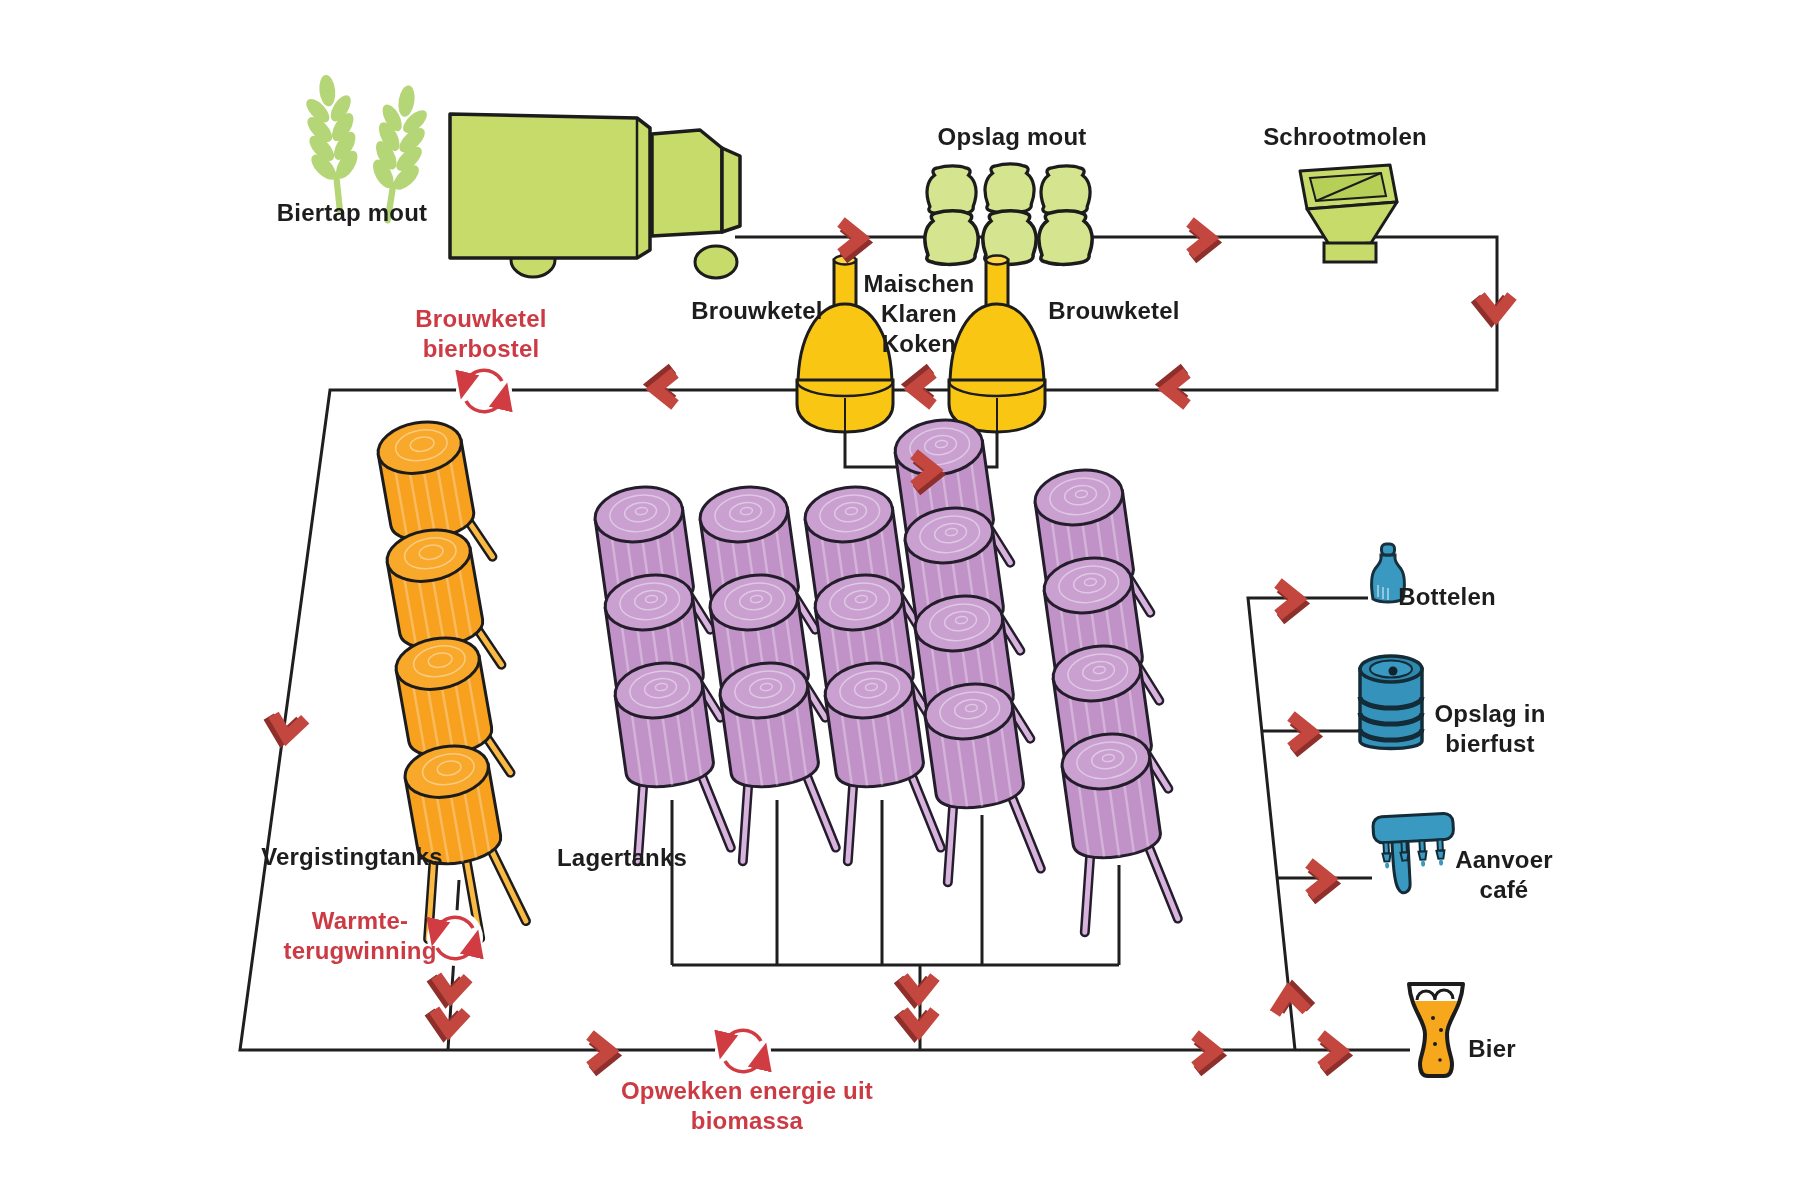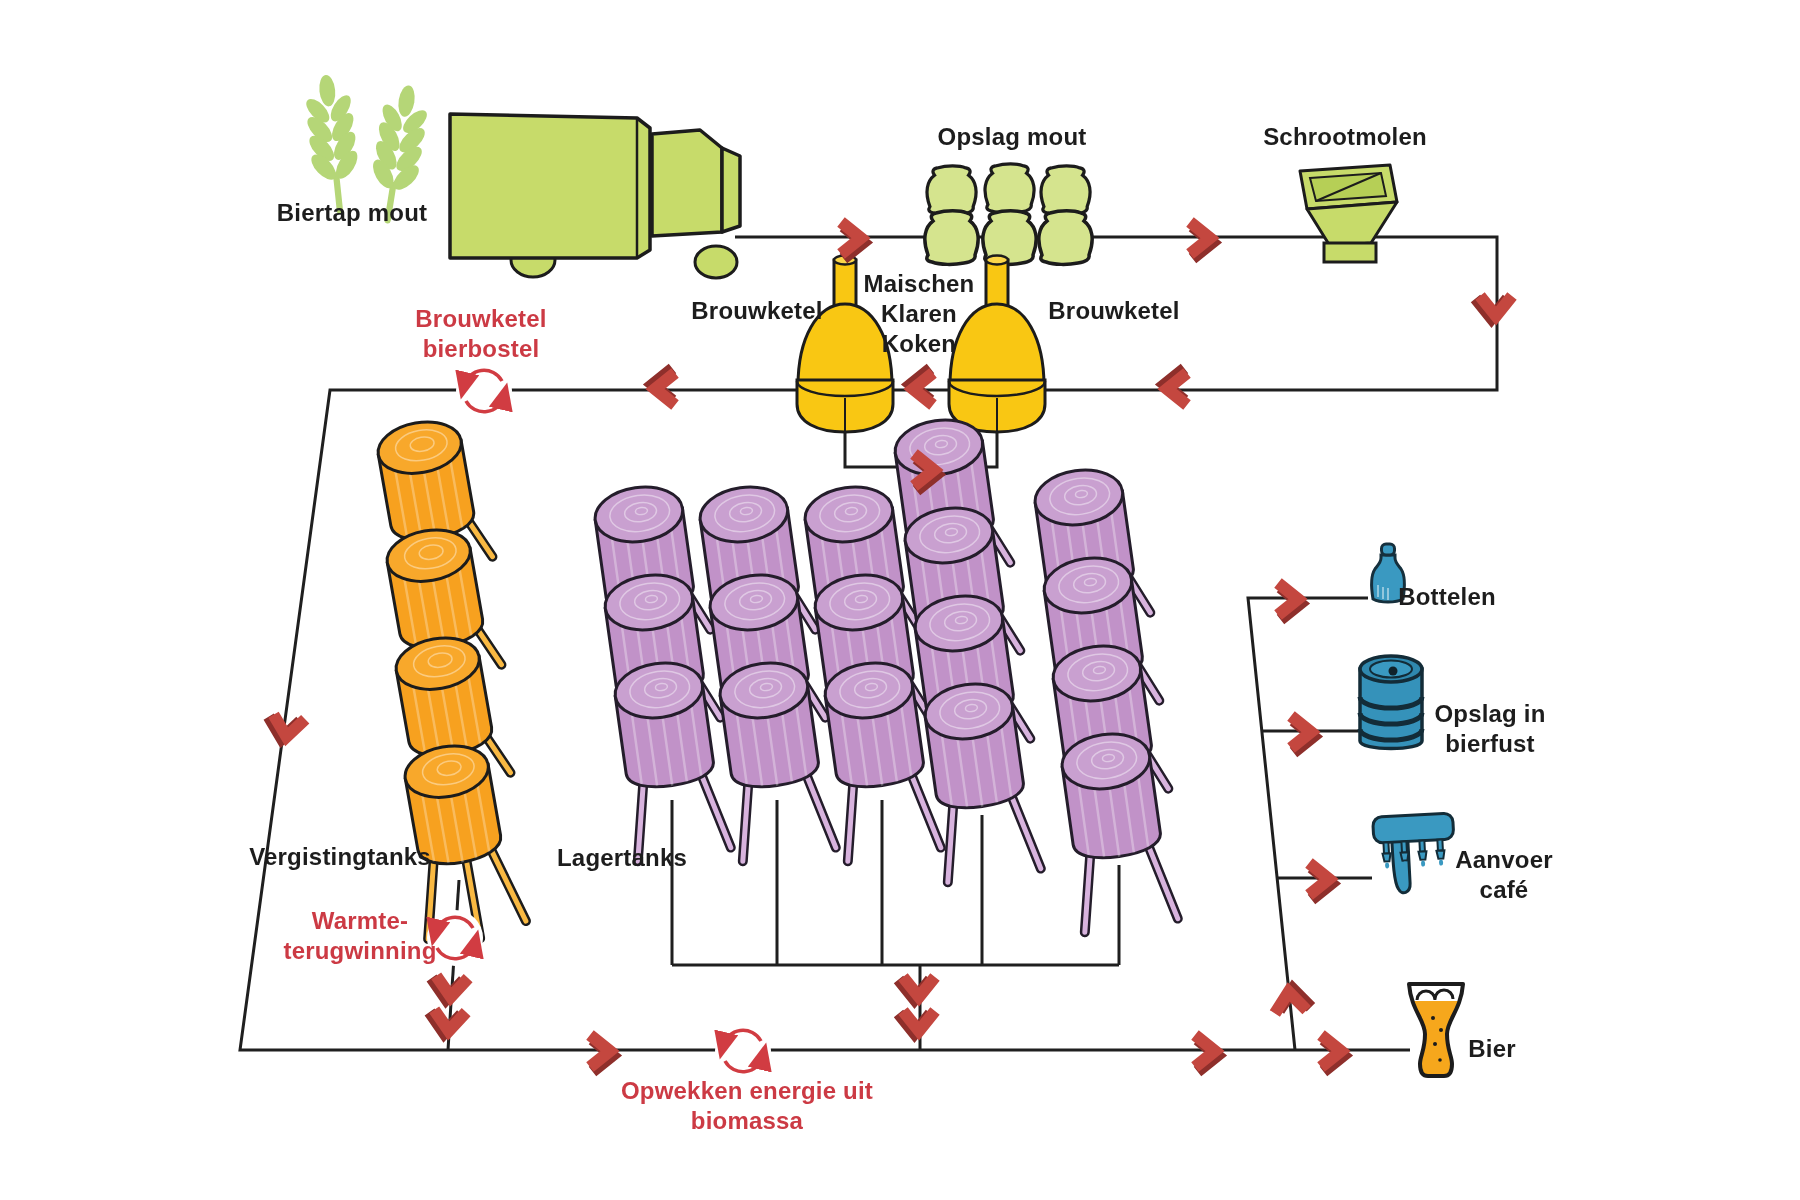--- a/index.html
+++ b/index.html
@@ -379,21 +379,21 @@
 </svg>
 
 <div class="lbl" style="left:352px;top:213px;">Biertap mout</div>
 <div class="lbl" style="left:1012px;top:137px;">Opslag mout</div>
 <div class="lbl" style="left:1345px;top:137px;">Schrootmolen</div>
 <div class="lbl" style="left:757px;top:311px;">Brouwketel</div>
 <div class="lbl" style="left:919px;top:314px;">Maischen
 Klaren
 Koken</div>
 <div class="lbl" style="left:1114px;top:311px;">Brouwketel</div>
-<div class="lbl" style="left:340px;top:857px;">Vergistingtanks</div>
+<div class="lbl" style="left:352px;top:857px;">Vergistingtanks</div>
 <div class="lbl" style="left:622px;top:858px;">Lagertanks</div>
 <div class="lbl" style="left:1447px;top:597px;">Bottelen</div>
 <div class="lbl" style="left:1490px;top:729px;">Opslag in
 bierfust</div>
 <div class="lbl" style="left:1504px;top:875px;">Aanvoer
 café</div>
 <div class="lbl" style="left:1492px;top:1049px;">Bier</div>
 
 <div class="lbl red" style="left:481px;top:334px;">Brouwketel
 bierbostel</div>

